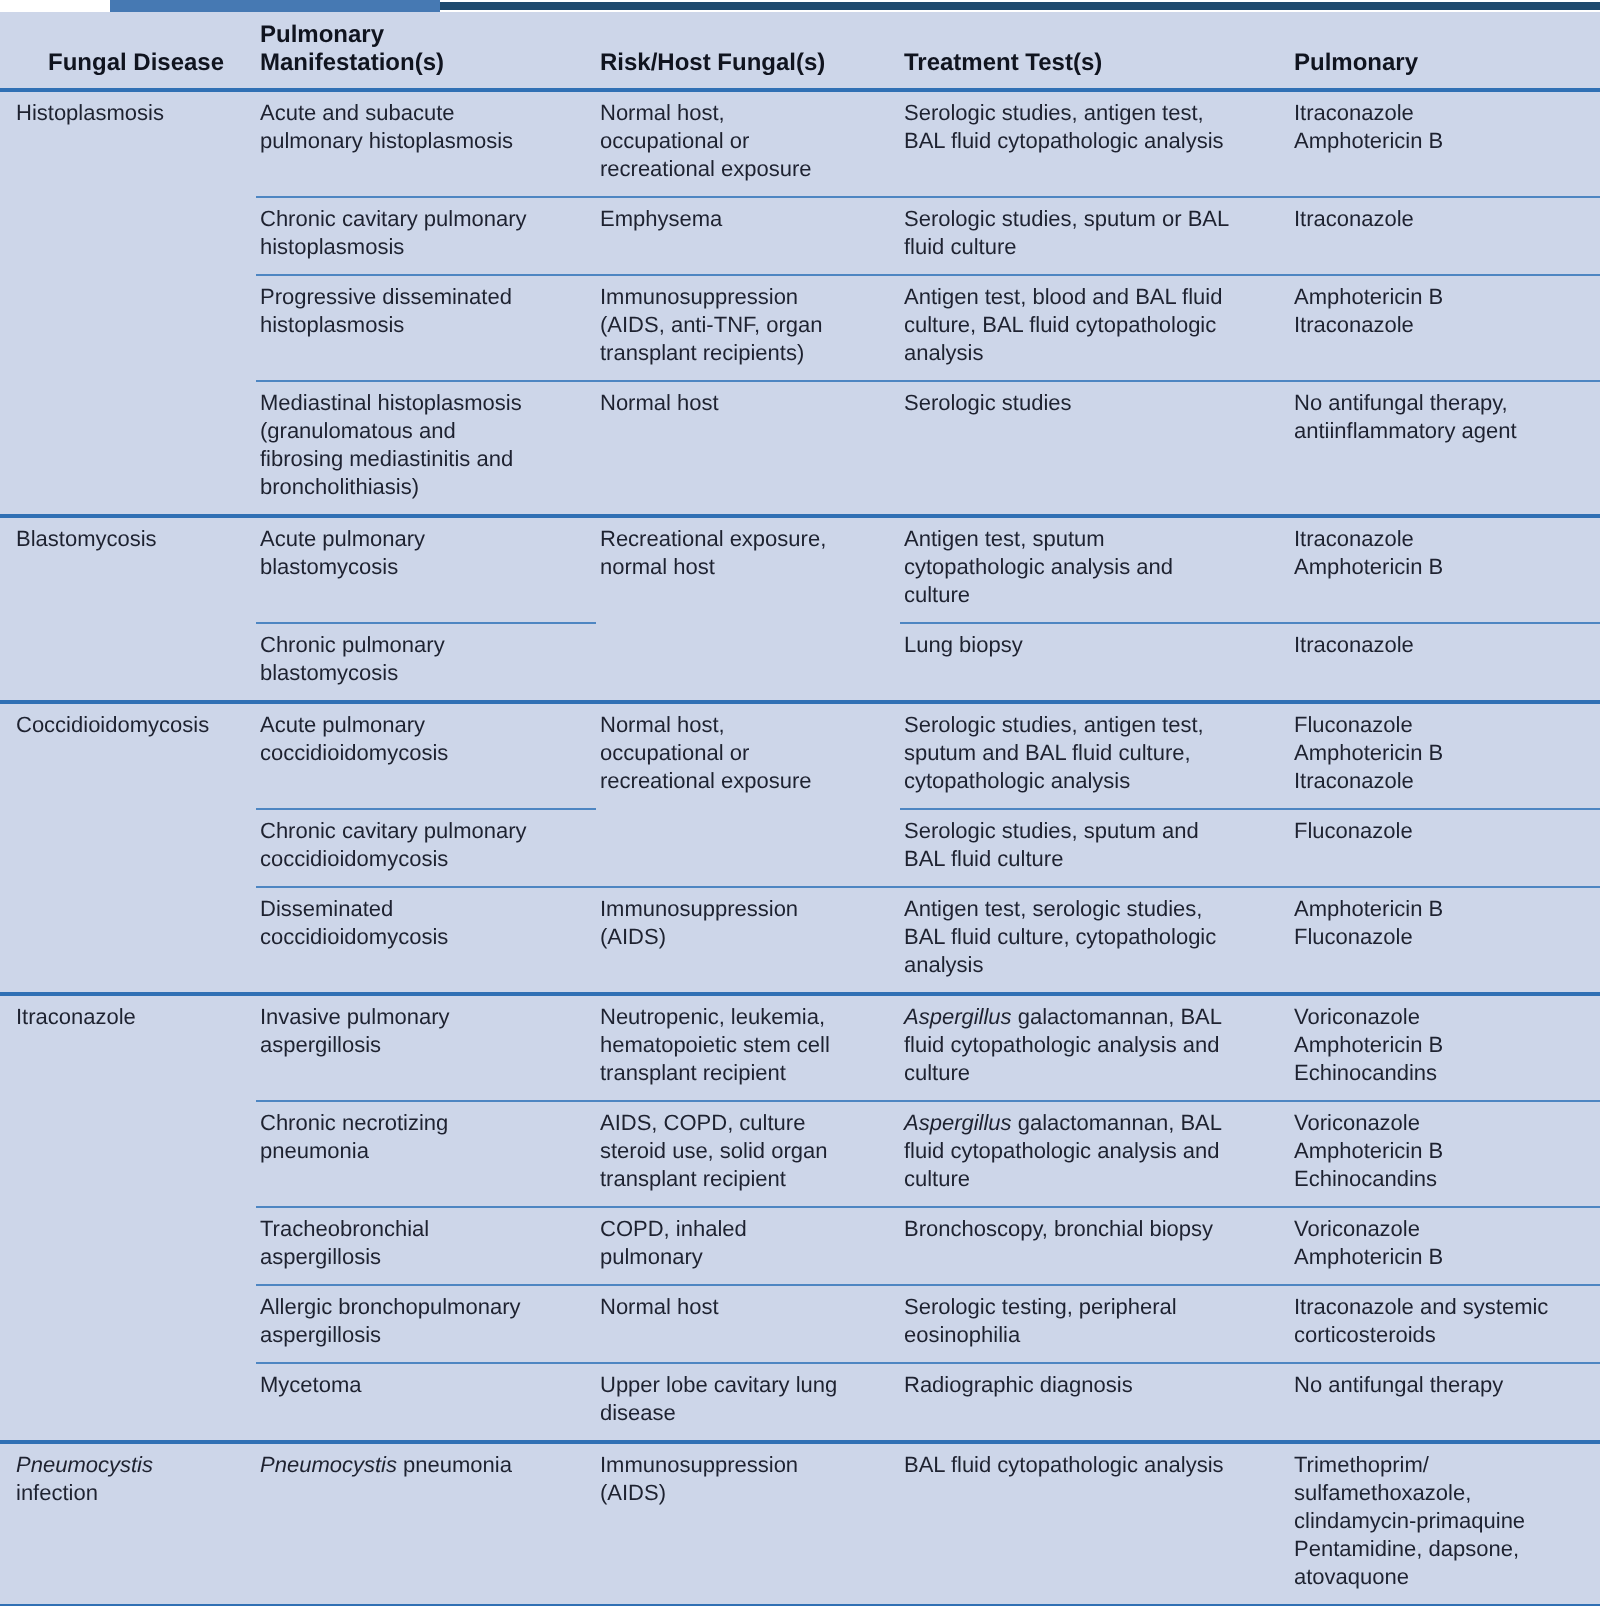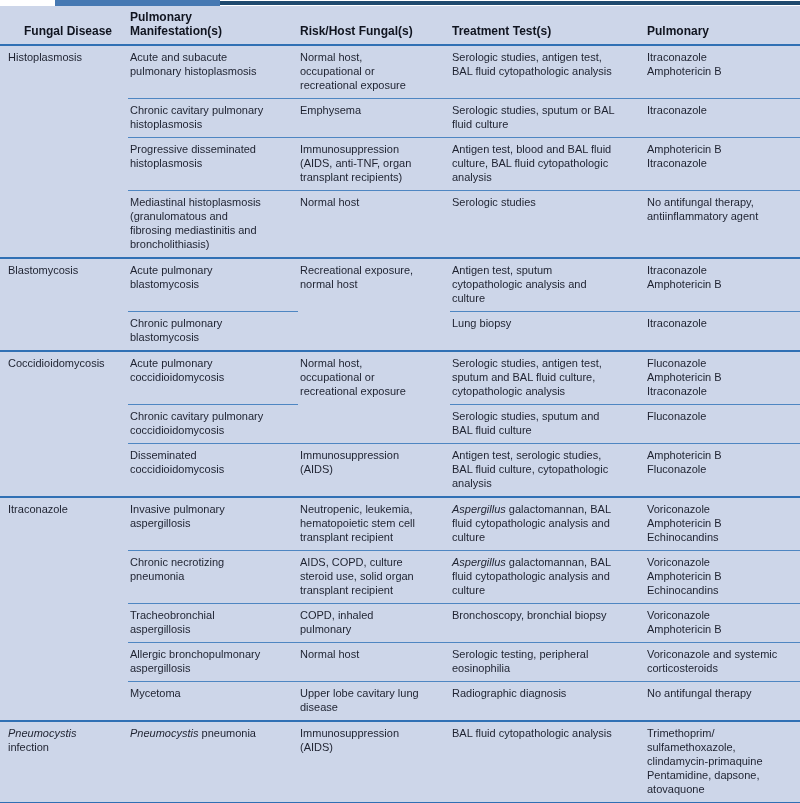--- a/index.html
+++ b/index.html
@@ -174,21 +174,21 @@
         <td><span class="t">Tracheobronchial aspergillosis</span></td>
         <td><span class="t">COPD, inhaled pulmonary</span></td>
         <td><span class="t">Bronchoscopy, bronchial biopsy</span></td>
         <td class="treat"><span class="t">Voriconazole
 Amphotericin B</span></td>
       </tr>
       <tr class="sub">
         <td><span class="t">Allergic bronchopulmonary aspergillosis</span></td>
         <td><span class="t">Normal host</span></td>
         <td><span class="t">Serologic testing, peripheral eosinophilia</span></td>
-        <td class="treat"><span class="t">Voriconazole and systemic corticosteroids</span></td>
+        <td class="treat"><span class="t">Itraconazole and systemic corticosteroids</span></td>
       </tr>
       <tr class="sub">
         <td><span class="t">Mycetoma</span></td>
         <td><span class="t">Upper lobe cavitary lung disease</span></td>
         <td><span class="t">Radiographic diagnosis</span></td>
         <td class="treat"><span class="t">No antifungal therapy</span></td>
       </tr>
 
       <tr class="sec">
         <td class="disease"><i class="t">Pneumocystis</i><span class="t">

